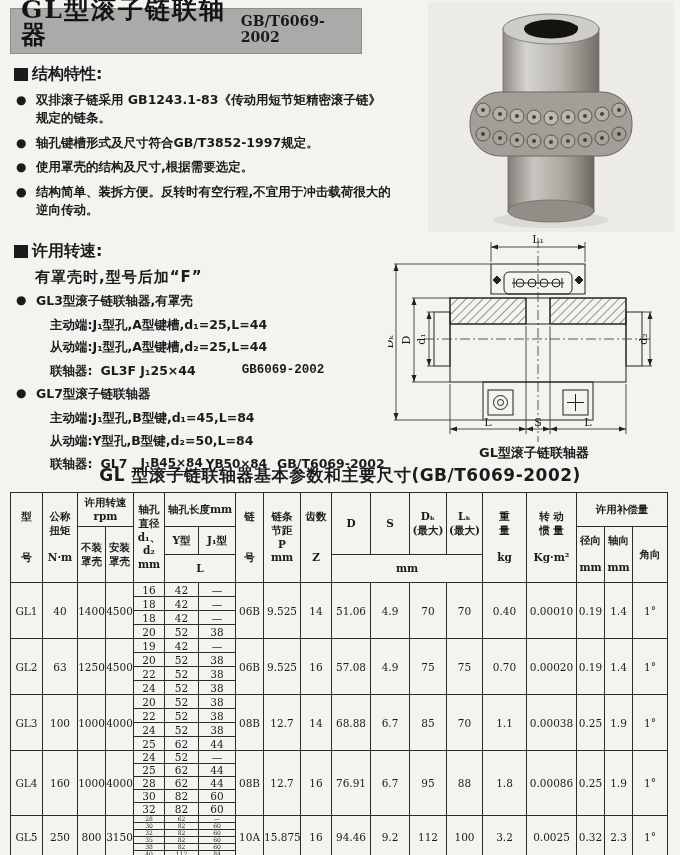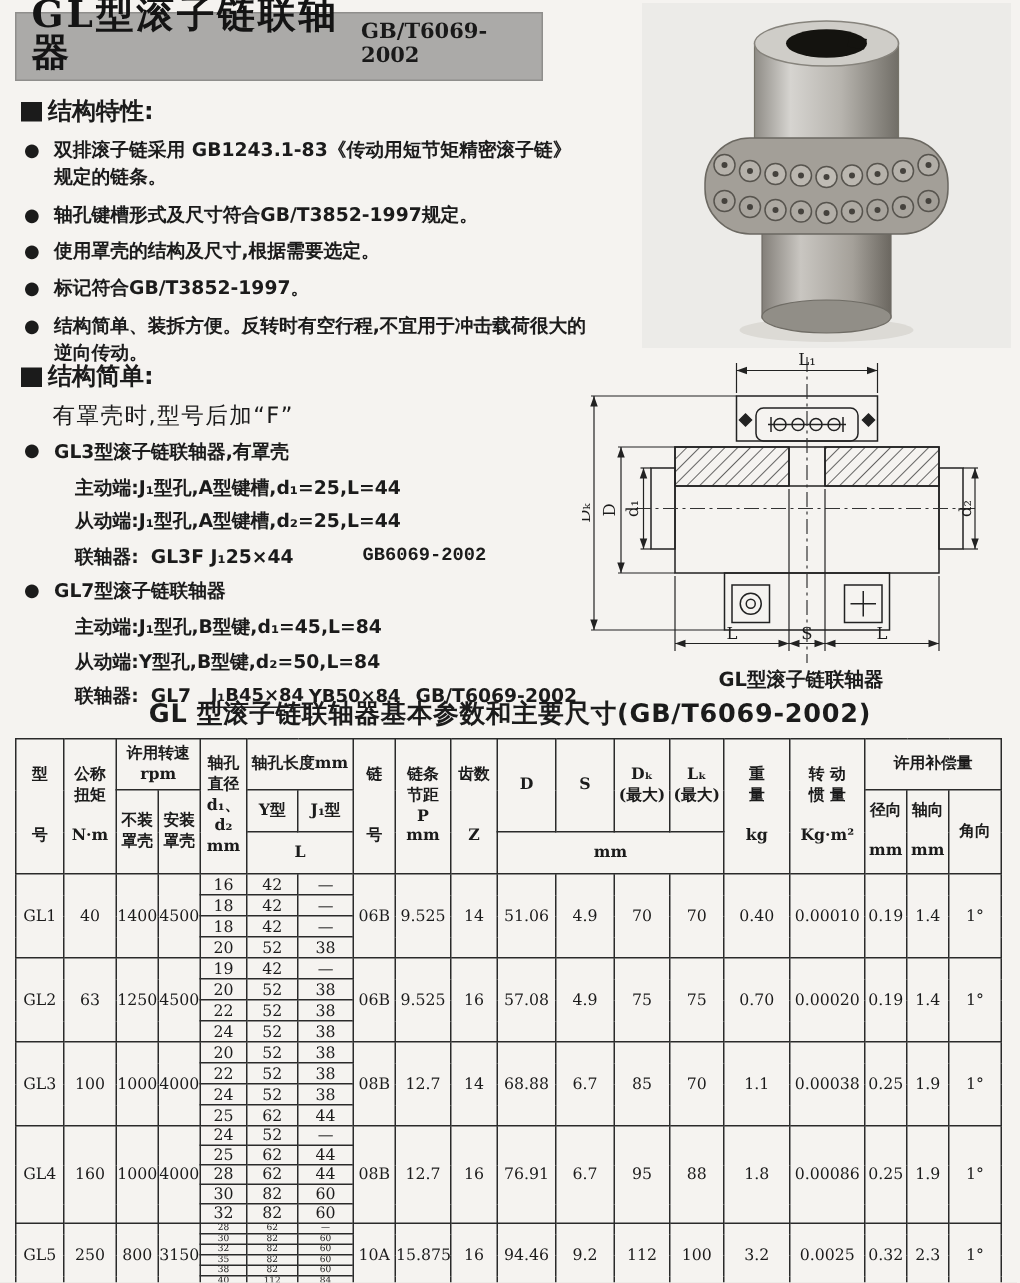--- a/index.html
+++ b/index.html
@@ -21,21 +21,21 @@
 
   
   .photo { position:absolute; left:428px; top:2px; width:246px; height:230px; }
 
   
   .section { position:absolute; width:378px; }
   .features { left:14px; top:64px; }
   .marking  { left:14px; top:241px; }
   .sec-heading { display:flex; align-items:center; gap:4px; font-size:16px; font-weight:bold; margin-bottom:6px; }
   .sq-marker { width:14px; height:13px; background:#1b1b1b; display:inline-block; }
-  .sec-subheading { font-size:15px; font-weight:normal; margin:0 0 6px 21px; letter-spacing:1px; }
+  .sec-subheading { font-size:15px; font-weight:bold; margin:0 0 6px 21px; letter-spacing:1px; }
   .blist { list-style:none; }
   .blist li { position:relative; padding-left:22px; margin-bottom:7px; font-size:12.5px; font-weight:bold; line-height:1.42; }
   .blist li .dot { position:absolute; left:2px; top:1px; font-size:12px; }
   .mk-example { margin-bottom:4px; }
   .mk-title { position:relative; padding-left:22px; font-size:12.5px; font-weight:bold; margin-bottom:4px; }
   .mk-title .dot { position:absolute; left:2px; top:0; font-size:12px; }
   .mk-line { padding-left:36px; font-size:12.5px; font-weight:bold; line-height:1.78; }
   .mk-result { padding-left:36px; font-size:12.5px; font-weight:bold; line-height:1.9; display:flex; align-items:center; gap:8px;text-align:center; }
   .mk-result .std { margin-left:38px;font-family:Liberation Mono, monospace; }
   .fraction { display:inline-flex; flex-direction:row; align-items:center; font-size:12px; line-height:1.35; margin:0 2px; }
@@ -150,29 +150,29 @@
 
   <div class="section features">
     <div class="sec-heading">
       <span class="sq-marker"></span>
       <span>结构特性:</span>
     </div>
     <ul class="blist">
       <li><span class="dot">●</span><span>双排滚子链采用 GB1243.1-83《传动用短节矩精密滚子链》规定的链条。</span></li>
       <li><span class="dot">●</span><span>轴孔键槽形式及尺寸符合GB/T3852-1997规定。</span></li>
       <li><span class="dot">●</span><span>使用罩壳的结构及尺寸,根据需要选定。</span></li>
-      <li><span class="dot">●</span><span>标记符合GB/T3852-1997。</span></li>
+      <li><span class="dot">●</span></li>
       <li><span class="dot">●</span><span>结构简单、装拆方便。反转时有空行程,不宜用于冲击载荷很大的逆向传动。</span></li>
     </ul>
   </div>
 
   <div class="section marking">
     <div class="sec-heading">
       <span class="sq-marker"></span>
-      <span>结构简单:</span>
+      <span>许用转速:</span>
     </div>
     <div class="sec-subheading">有罩壳时,型号后加“F”</div>
 
     <div class="mk-example">
       <div class="mk-title">
         <span class="dot">●</span>
         <span>GL3型滚子链联轴器,有罩壳</span>
       </div>
       <div class="mk-line">主动端:J₁型孔,A型键槽,d₁=25,L=44</div>
       <div class="mk-line">从动端:J₁型孔,A型键槽,d₂=25,L=44</div>

